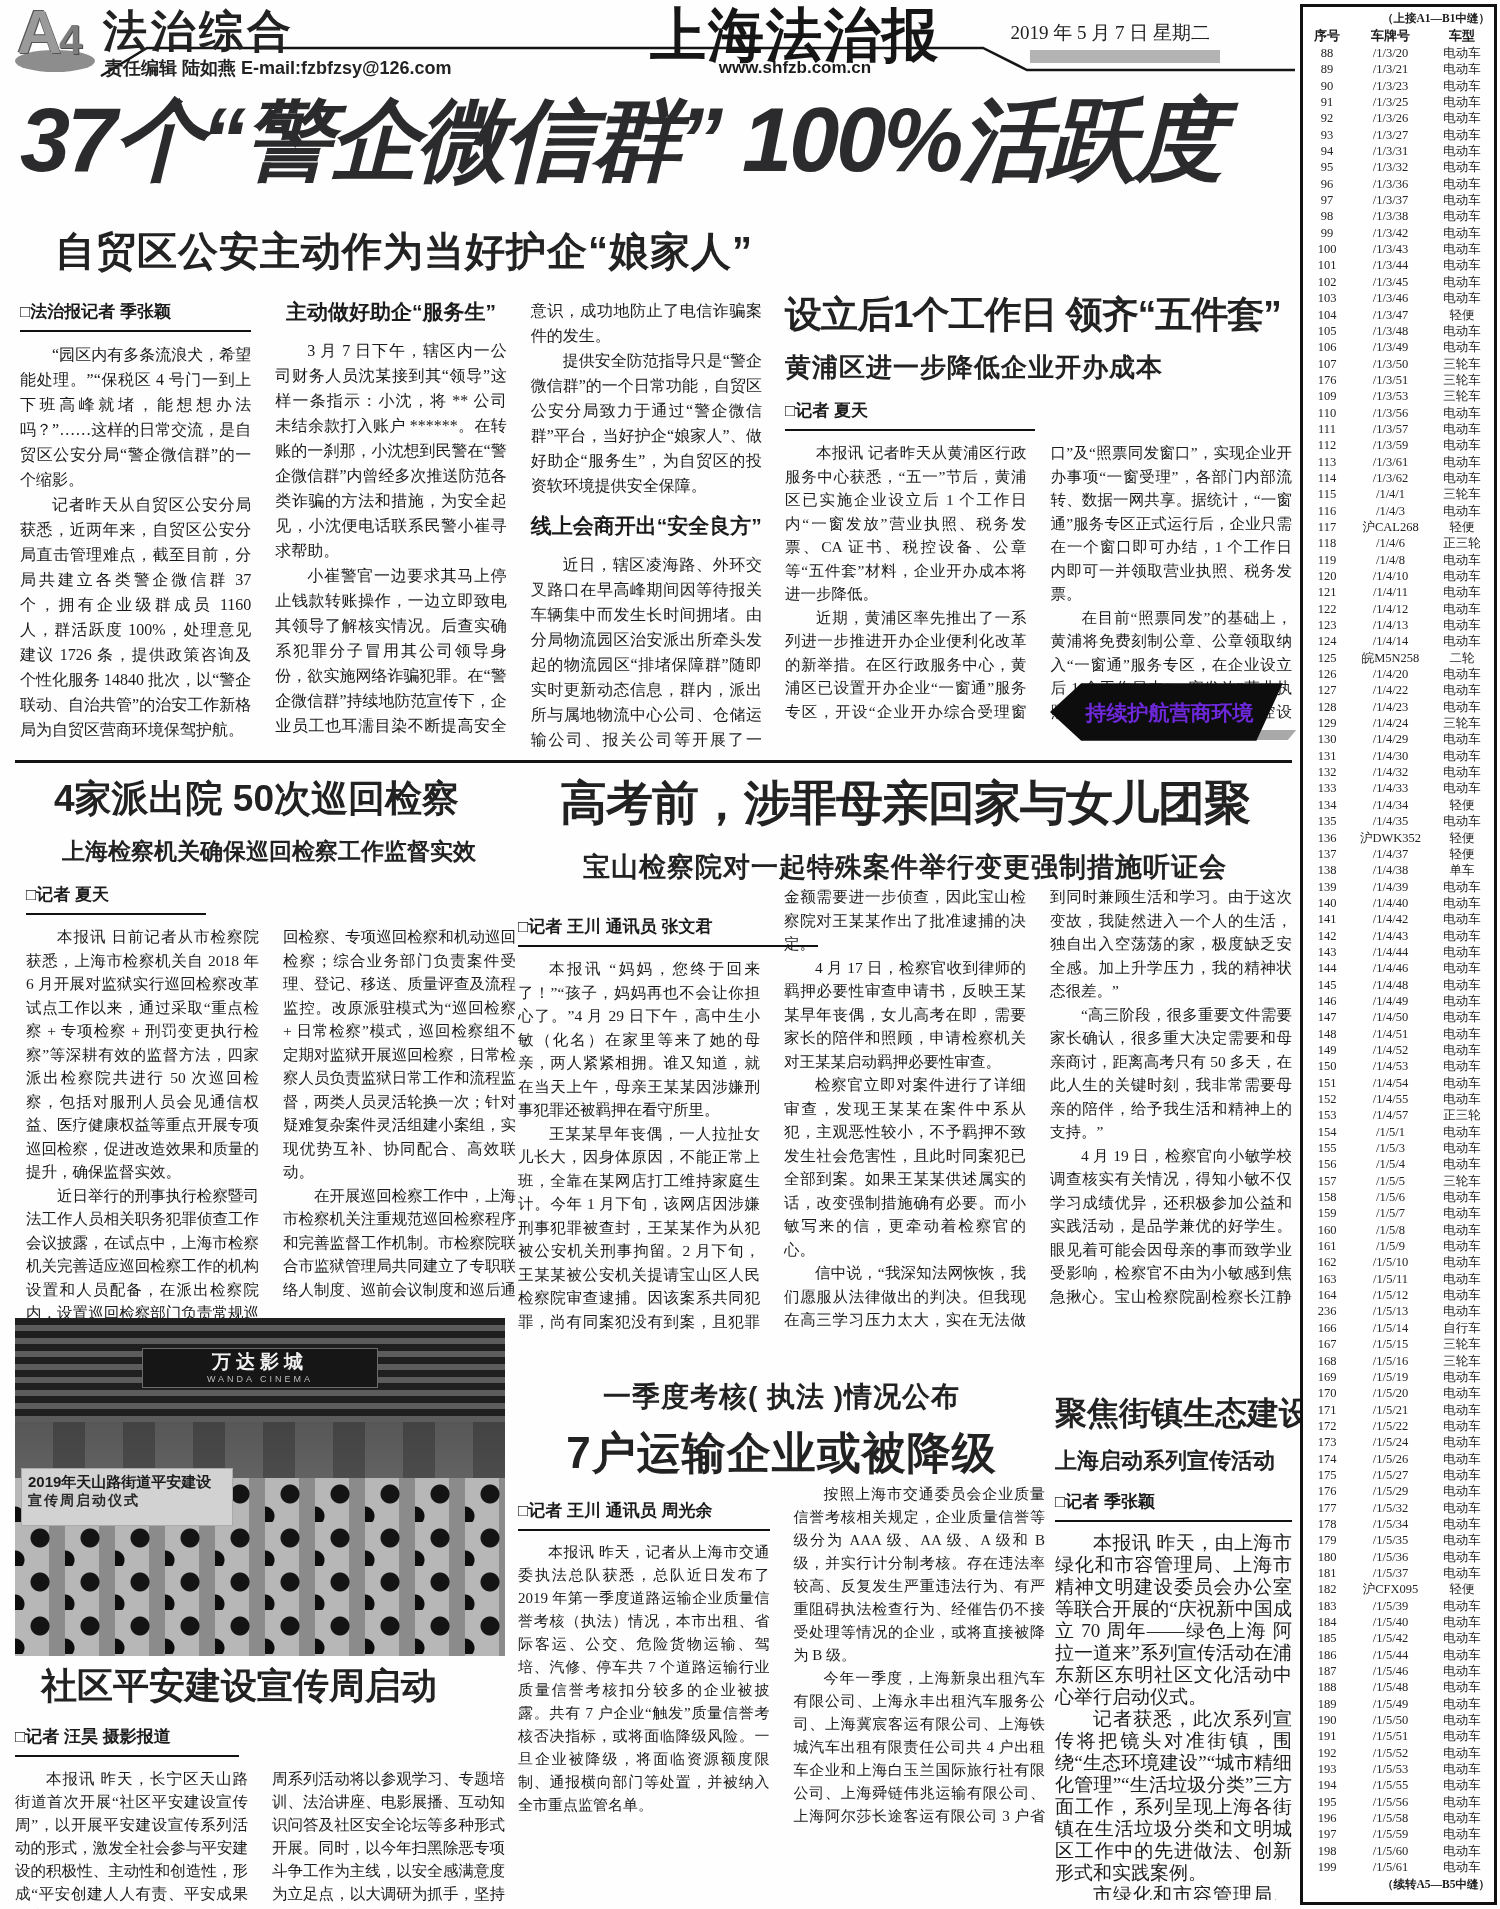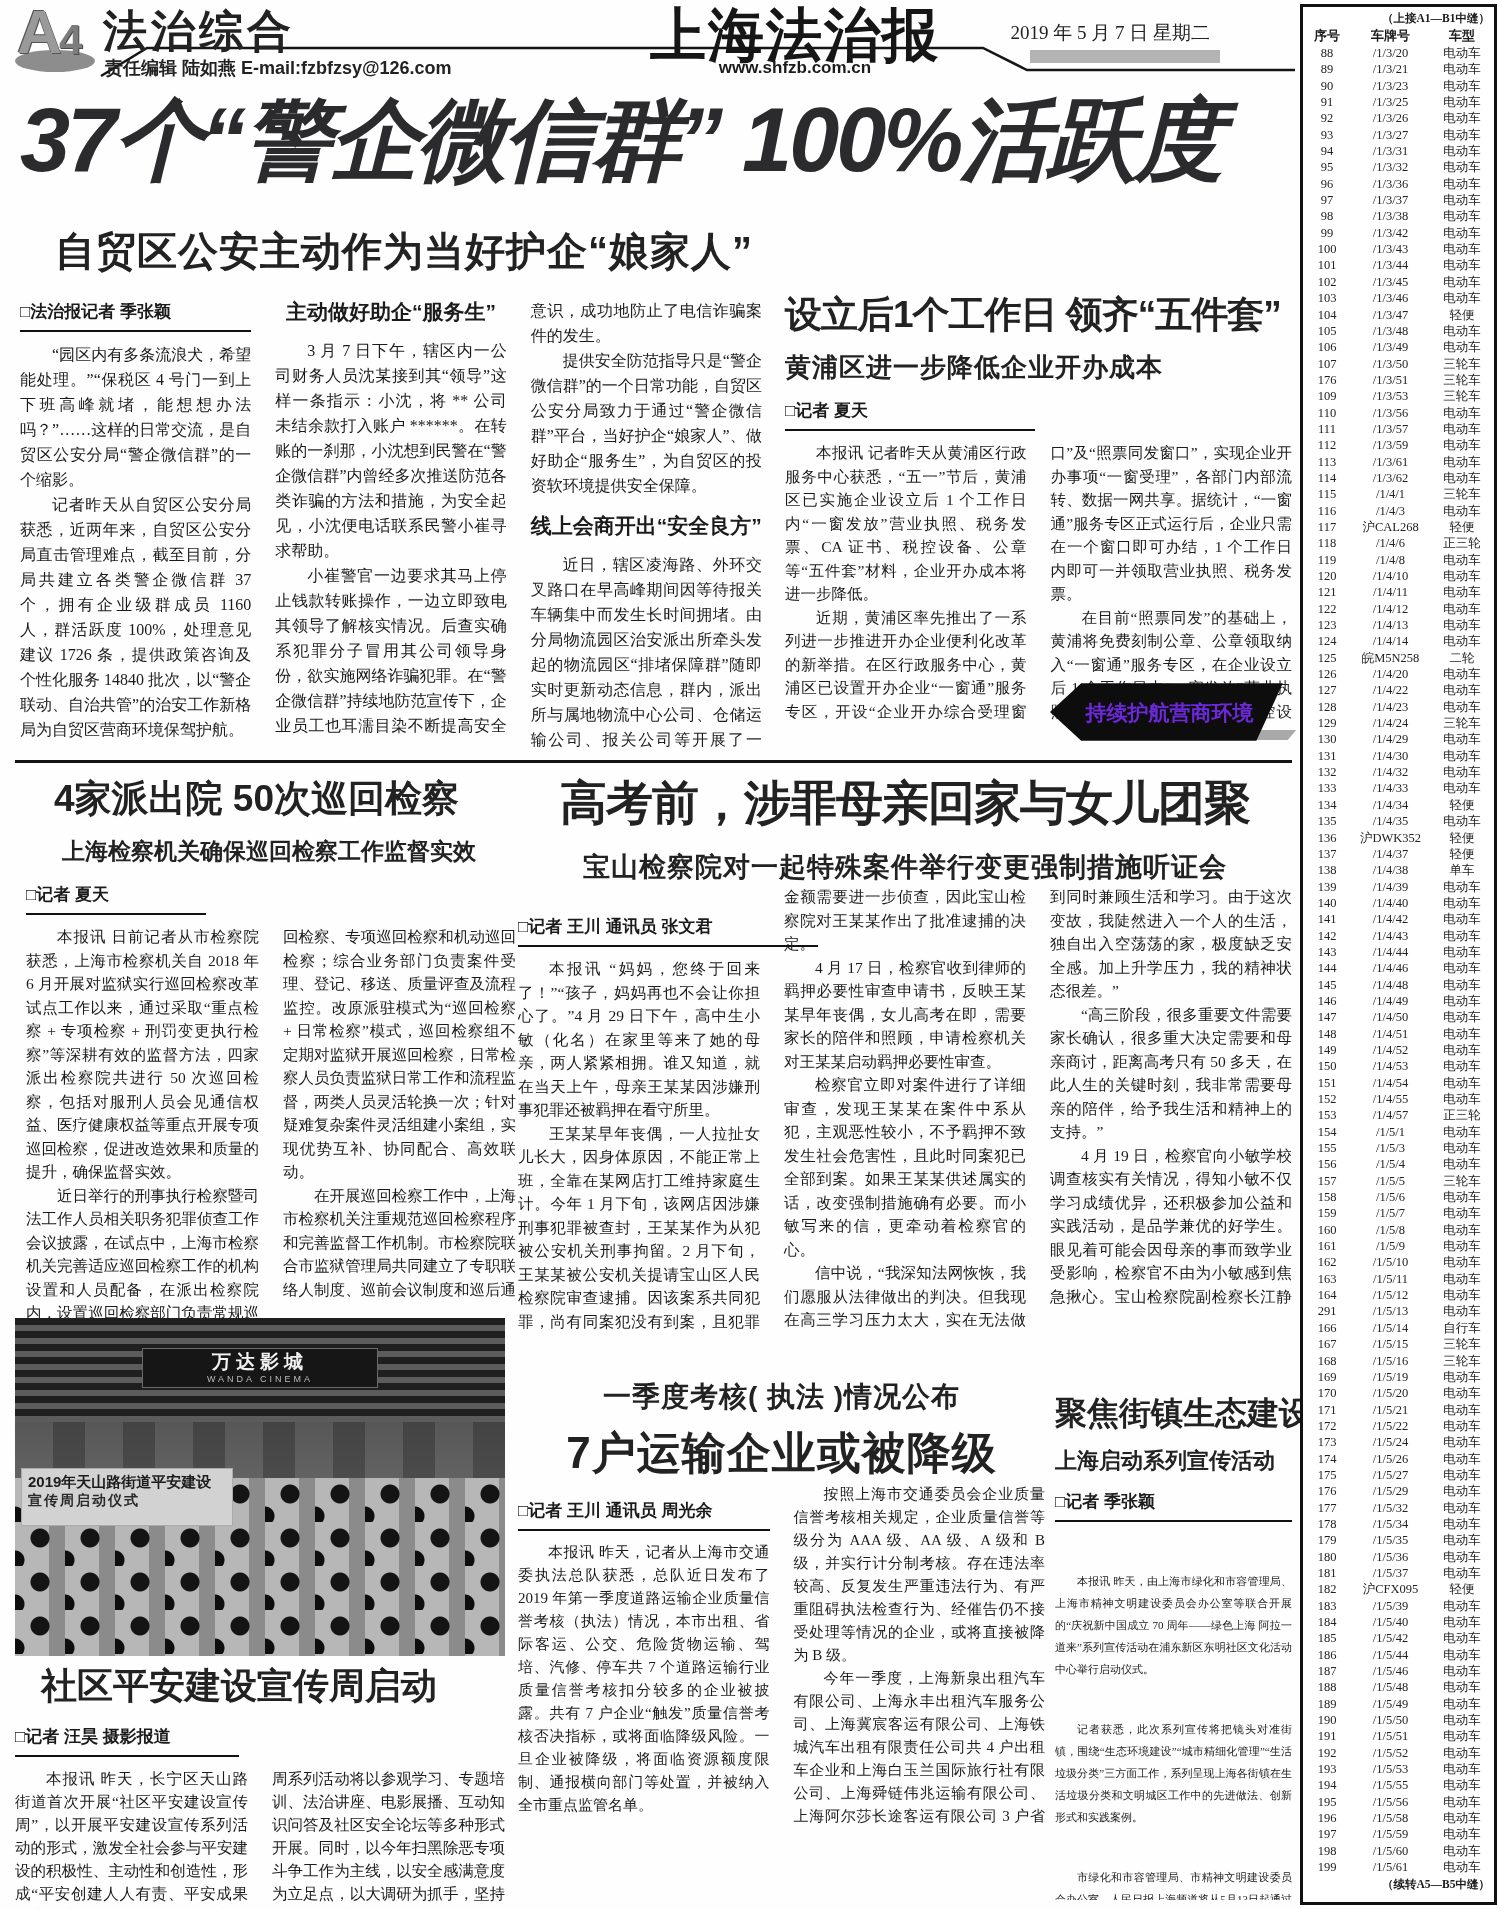--- a/index.html
+++ b/index.html
@@ -112,21 +112,21 @@
   .qh-byline { width:252px; margin-top:14px; }
   .qh-body { width:100%; height:366px; column-count:2; column-gap:24px; }
   .qh-body p { font-size:15px; line-height:23px; }
 
   
   .jj { position:absolute; left:1055px; top:1392px; width:237px; }
   .jj-h1 { font-size:32px; white-space:nowrap; }
   .jj-h2 { font-size:22px; margin-top:10px; }
   .jj-byline { width:100%; margin-top:12px; }
   .jj-body { width:100%; height:368px; }
-  .jj-body p { font-size:11px; line-height:22px;margin-top:38px; }
+  .jj-body p { font-size:19px; line-height:22px; }
 
   
   .gutter { position:absolute; left:1300px; top:4px; width:197px; height:1901px;
             border:3px solid #111; background:#fff; padding:3px 4px;
             font-family:"Liberation Serif","DejaVu Serif",serif; }
   .gnote { font-size:11.5px; font-weight:bold; text-align:right; line-height:16px; }
   .ghead { display:flex; font-weight:bold; font-size:13px; line-height:19px; }
   .grow { display:flex; font-size:12.5px; line-height:16.34px; color:#222; }
   .gno { width:40px; text-align:center; }
   .gplate { flex:1; text-align:center; }
@@ -744,21 +744,21 @@
           <span class="gtype">电动车</span>
         </div>
 
         <div class="grow">
           <span class="gno">164</span>
           <span class="gplate">/1/5/12</span>
           <span class="gtype">电动车</span>
         </div>
 
         <div class="grow">
-          <span class="gno">291</span>
+          <span class="gno">236</span>
           <span class="gplate">/1/5/13</span>
           <span class="gtype">电动车</span>
         </div>
 
         <div class="grow">
           <span class="gno">166</span>
           <span class="gplate">/1/5/14</span>
           <span class="gtype">自行车</span>
         </div>
 

